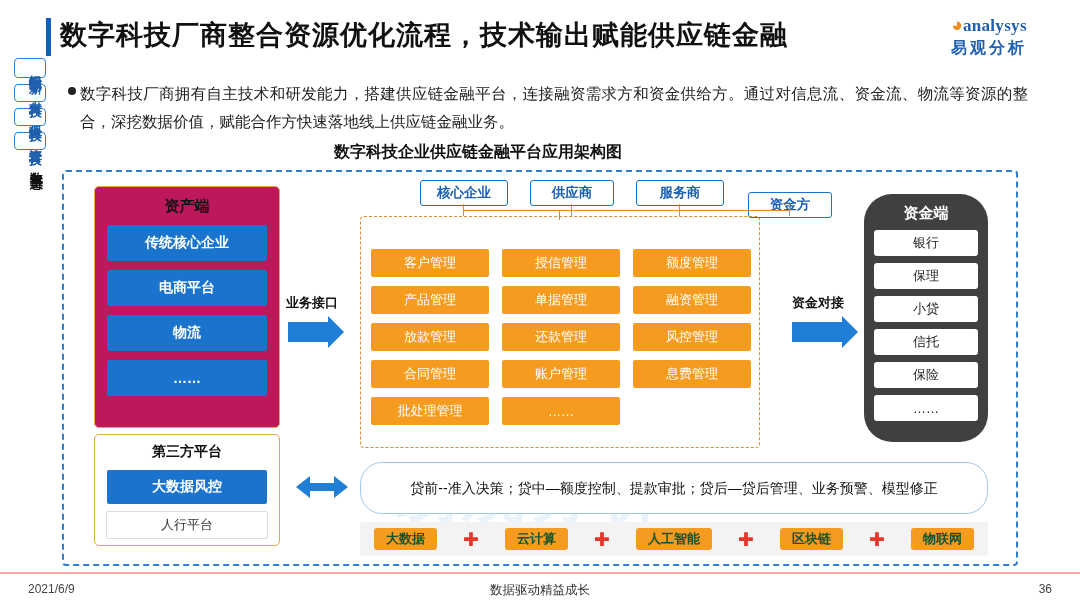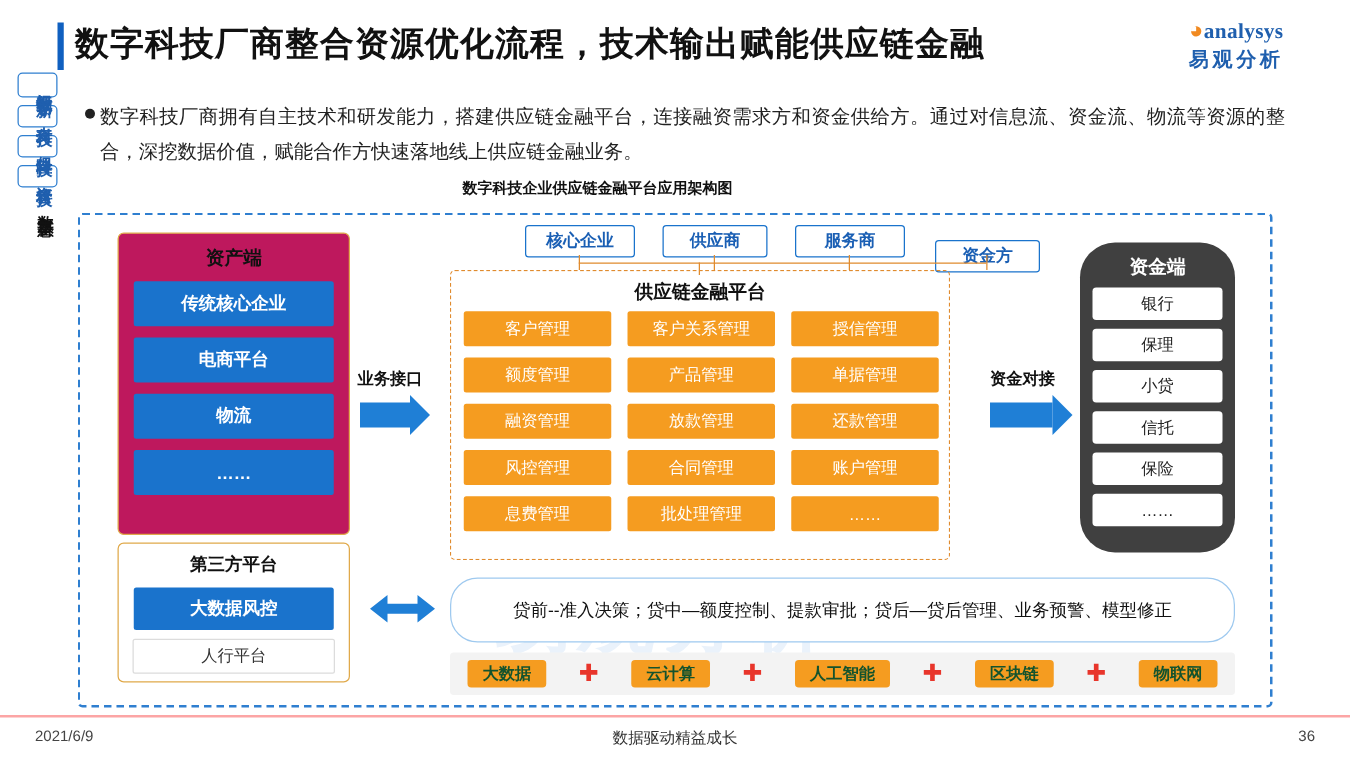--- a/index.html
+++ b/index.html
@@ -38,21 +38,21 @@
     position:absolute;left:68px;top:80px;width:960px;
   }
   #lead .bullet{
     position:absolute;left:0;top:7px;width:8px;height:8px;border-radius:50%;background:#222;
   }
   #lead .text{
     margin-left:12px;font-size:15.5px;line-height:28px;color:#222;text-align:justify;
   }
   #subtitle{
     position:absolute;left:0;top:142px;width:956px;text-align:center;
-    font-size:12px;font-weight:bold;color:#111;
+    font-size:16px;font-weight:bold;color:#111;
   }
   
   #left-tabs{
     position:absolute;left:14px;top:58px;width:36px;
   }
   .ltab{
     width:32px;margin-bottom:6px;border:1px solid #2f7fd0;border-radius:4px;
     color:#1f5fae;font-size:13px;font-weight:bold;line-height:16px;
     text-align:center;padding:6px 2px;box-sizing:border-box;
     writing-mode:vertical-rl;text-orientation:upright;letter-spacing:1px;
@@ -224,24 +224,22 @@
   <div class="role-tag" style="left:684px;top:20px;width:82px;">资金方</div>
 
   <div class="conn" style="left:399px;top:32px;width:1px;height:12px;"></div>
   <div class="conn" style="left:507px;top:32px;width:1px;height:12px;"></div>
   <div class="conn" style="left:615px;top:32px;width:1px;height:12px;"></div>
   <div class="conn" style="left:725px;top:32px;width:1px;height:12px;"></div>
   <div class="conn" style="left:399px;top:38px;width:326px;height:1px;"></div>
   <div class="conn" style="left:495px;top:38px;width:1px;height:10px;"></div>
 
   <div id="platform">
-    <div class="plat-title">供应链金融平台</div>
     <div id="grid">
       <div class="cell">客户管理</div>
-      <div class="cell">客户关系管理</div>
       <div class="cell">授信管理</div>
       <div class="cell">额度管理</div>
       <div class="cell">产品管理</div>
       <div class="cell">单据管理</div>
       <div class="cell">融资管理</div>
       <div class="cell">放款管理</div>
       <div class="cell">还款管理</div>
       <div class="cell">风控管理</div>
       <div class="cell">合同管理</div>
       <div class="cell">账户管理</div>

